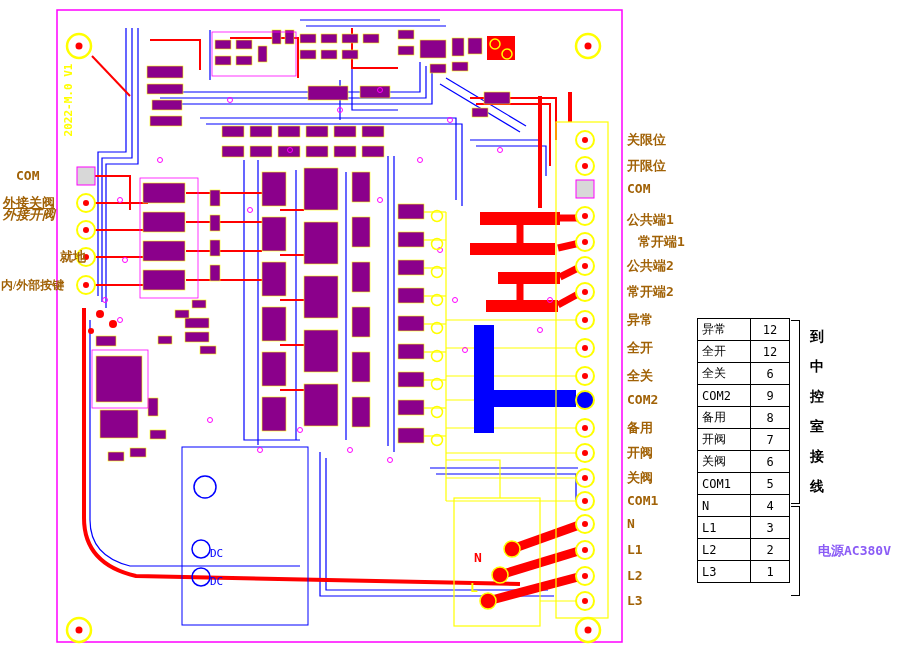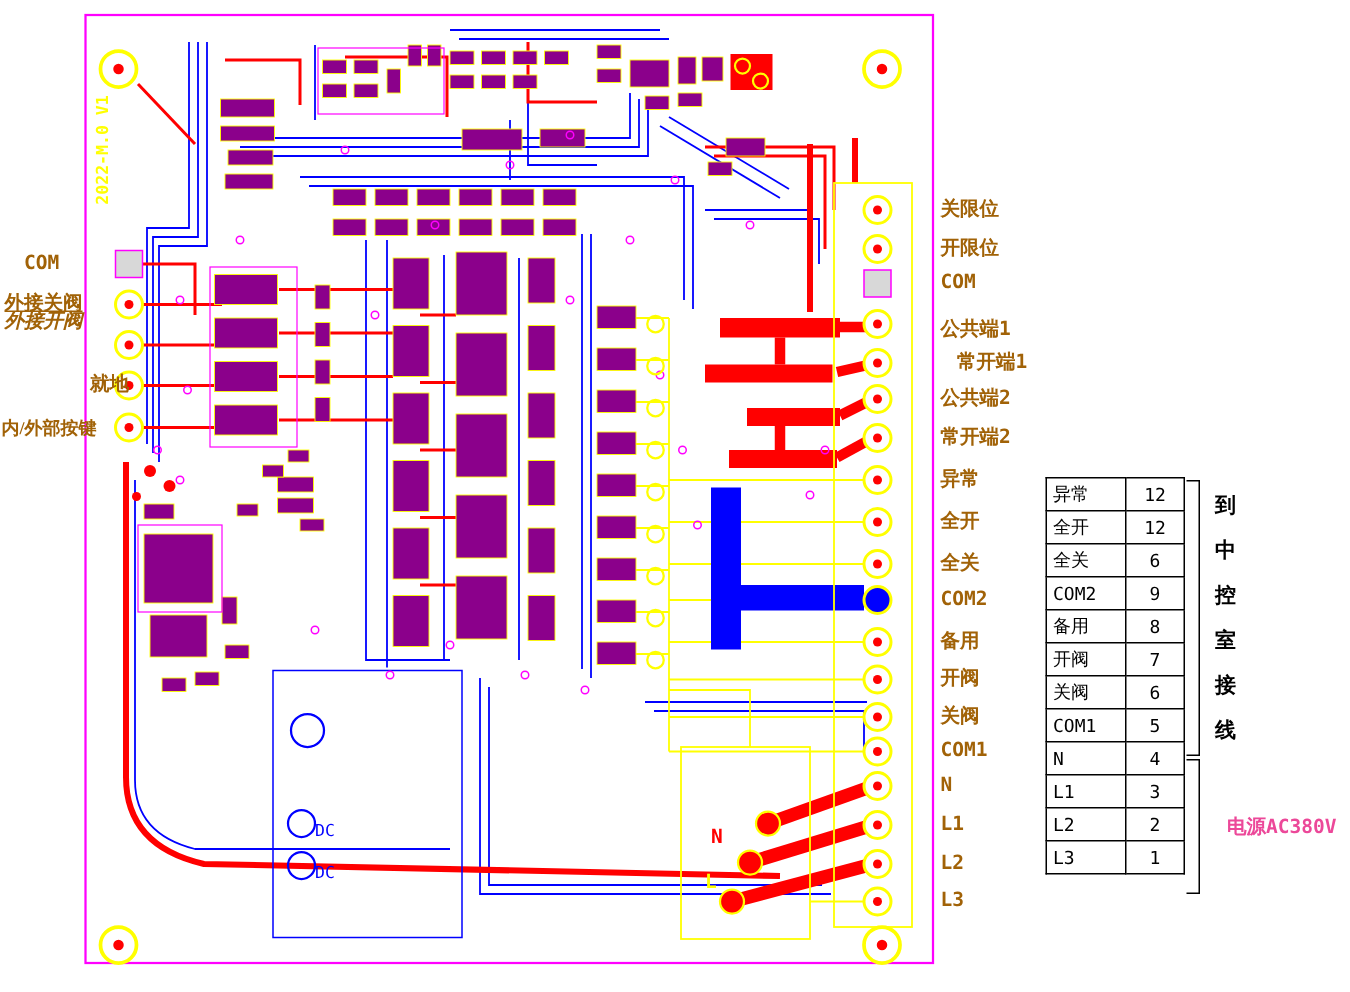--- a/index.html
+++ b/index.html
@@ -25,21 +25,21 @@
     position:absolute; width:8px;
     border-top:1.5px solid #000; border-right:1.5px solid #000; border-bottom:1.5px solid #000;
   }
   #bracket-control { left:791px; top:320px; height:182px; }
   #bracket-power   { left:791px; top:506px; height:88px; }
   .vchars {
     position:absolute; left:808px; top:328px; height:168px; width:18px;
     display:flex; flex-direction:column; justify-content:space-between;
     font-size:14px; font-weight:bold; color:#000; text-align:center;
   }
-  .plabel { position:absolute; left:818px; top:542px; font-size:13px; font-weight:bold; color:#ec4899; white-space:nowrap; }
+  .plabel { position:absolute; left:818px; top:542px; font-size:13px; font-weight:bold; color:#8b5cf6; white-space:nowrap; }
 </style>
 </head>
 <body>
 
 <div id="screen">
 
   <svg class="pcb" width="900" height="661" viewBox="0 0 900 661">
 
     <g>
       <rect x="57" y="10" width="565" height="632" fill="#ffffff" stroke="#FF00FF" stroke-width="1.5"></rect>

